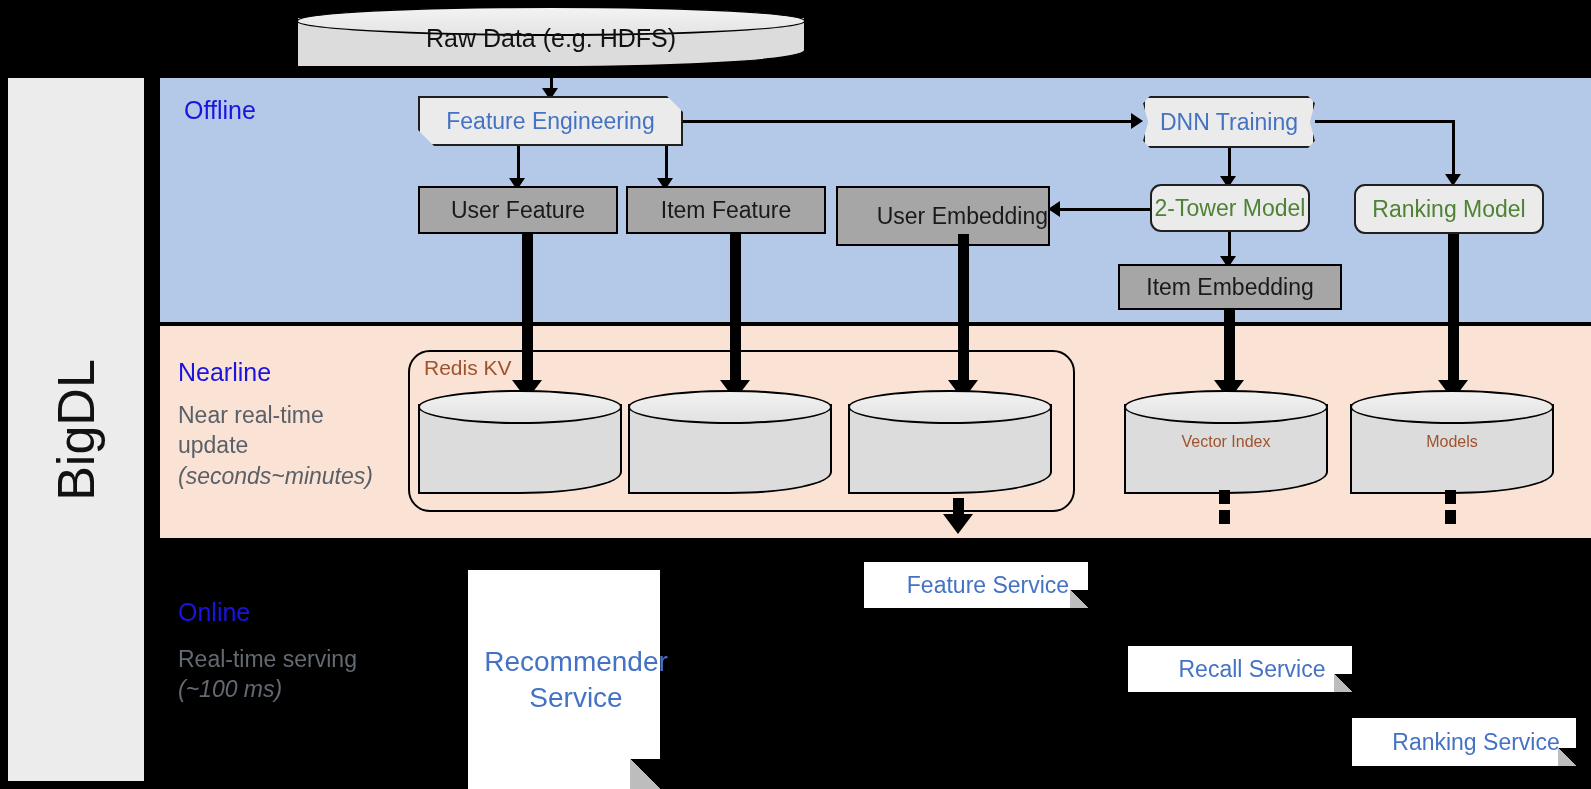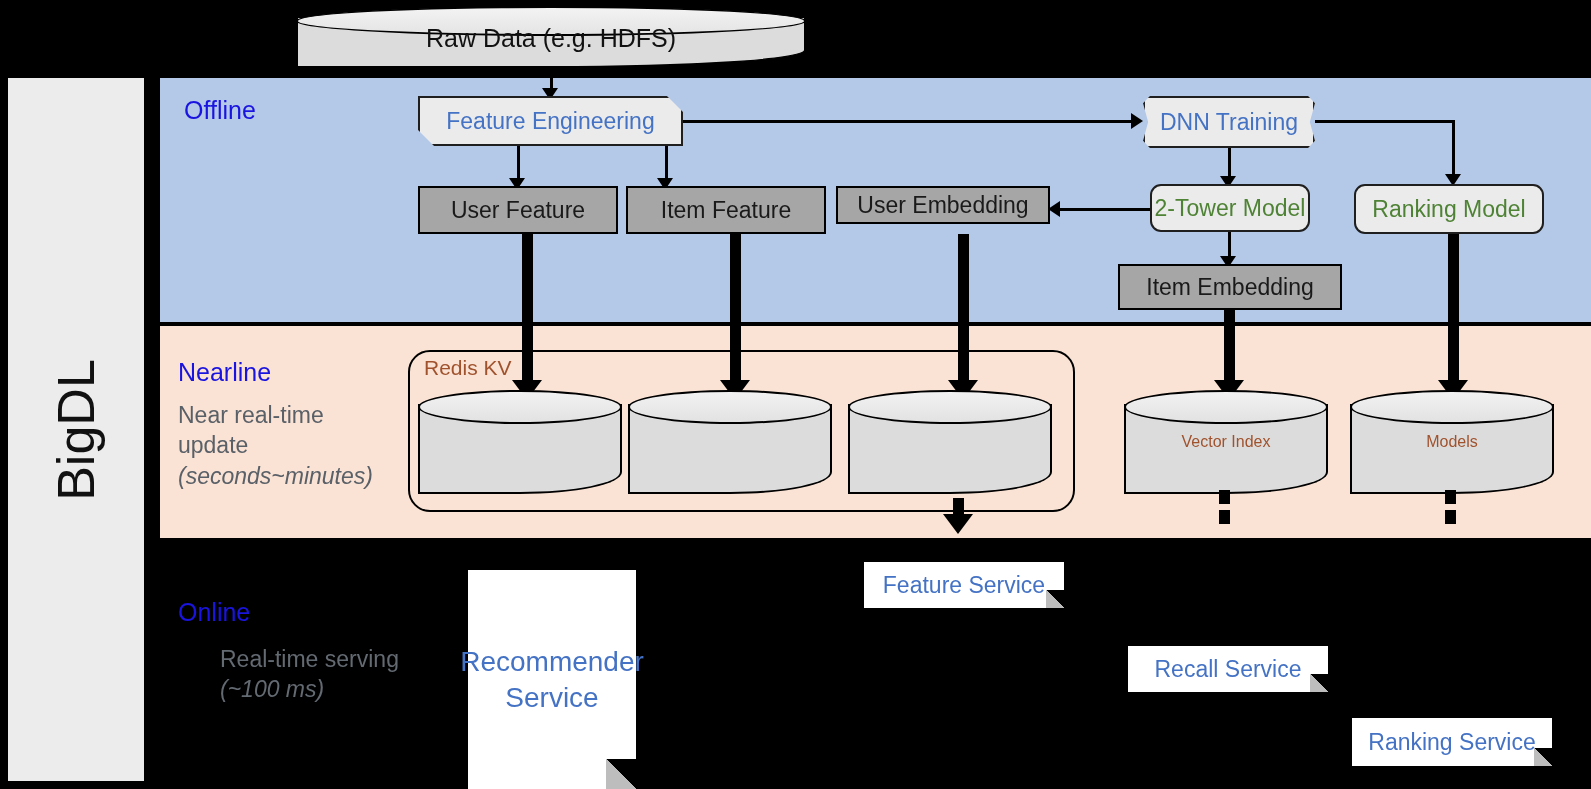--- a/index.html
+++ b/index.html
@@ -22,21 +22,21 @@
 
   
   .band-title{position:absolute;color:#1a14e0;font-size:25px;font-weight:400;}
   .band-sub{position:absolute;color:#5a6068;font-size:23px;line-height:1.32;width:215px;}
   .band-sub i{font-style:italic;}
   #t-offline{left:178px;top:96px;margin-left:6px;}
   #s-offline{left:178px;top:141px;}
   #t-nearline{left:178px;top:358px;}
   #s-nearline{left:178px;top:400px;}
   #t-online{left:178px;top:598px;}
-  #s-online{left:178px;top:644px;color:#646a72;margin-left:42px;}
+  #s-online{left:178px;top:644px;color:#646a72;}
 
   
   .node{position:absolute;box-sizing:border-box;display:flex;align-items:center;
         justify-content:center;text-align:center;}
   .gray-box{background:#a6a6a6;border:2px solid #000;color:#1a1a1a;font-size:23px;}
   .light-box{background:#ebebeb;border:2px solid #1f1f1f;font-size:23px;}
   .blue-txt{color:#4472c4;}
   .green-txt{color:#4e8234;}
 
   
@@ -82,21 +82,21 @@
   .arrow-dn-big{position:absolute;width:0;height:0;border-left:15px solid transparent;
             border-right:15px solid transparent;border-top:20px solid #000;}
   .arrow-lf{position:absolute;width:0;height:0;border-top:8px solid transparent;
             border-bottom:8px solid transparent;border-right:12px solid #000;}
   .arrow-rt{position:absolute;width:0;height:0;border-top:8px solid transparent;
             border-bottom:8px solid transparent;border-left:12px solid #000;}
   .stub{position:absolute;width:11px;background:#000;}
 
   
   .note{position:absolute;background:#fff;display:flex;align-items:center;
-        justify-content:center;text-align:center;color:#4472c4;}
+        justify-content:center;text-align:center;color:#4472c4;padding-left:24px;}
   .note .fold{position:absolute;right:0;bottom:0;width:18px;height:18px;
         background:linear-gradient(225deg,#000 0 49%,#bdbdbd 49% 100%);}
   #n-rec{left:468px;top:570px;width:168px;height:219px;font-size:28px;line-height:1.28;}
   #n-rec .fold{width:30px;height:30px;}
   #n-feat{left:864px;top:562px;width:200px;height:46px;font-size:23px;}
   #n-recall{left:1128px;top:646px;width:200px;height:46px;font-size:23px;}
   #n-rank{left:1352px;top:718px;width:200px;height:48px;font-size:23px;}
 </style>
 </head>
 <body>
@@ -150,21 +150,21 @@
   <div class="ln thin-h" style="left:1315px;top:120px;width:139px;"></div>
   <div class="ln thin-v" style="left:1452px;top:120px;height:58px;"></div>
   <div class="arrow-dn" style="left:1445px;top:174px;"></div>
 
   <div class="node gray-box" style="left:418px;top:186px;width:200px;height:48px;">
     <span>User Feature</span>
   </div>
   <div class="node gray-box" style="left:626px;top:186px;width:200px;height:48px;">
     <span>Item Feature</span>
   </div>
-  <div class="node gray-box" style="left:836px;top:186px;width:214px;height:38px;">
+  <div class="node gray-box" style="left:836px;top:186px;width:214px;height:60px;justify-content:flex-end;">
     <span>User Embedding</span>
   </div>
 
   <div class="ln thin-h" style="left:1060px;top:208px;width:90px;"></div>
   <div class="arrow-lf" style="left:1048px;top:201px;"></div>
 
   <div class="node light-box rounded" style="left:1150px;top:184px;width:160px;height:48px;">
     <span class="green-txt">2-Tower Model</span>
   </div>
   <div class="node light-box rounded" style="left:1354px;top:184px;width:190px;height:50px;">

